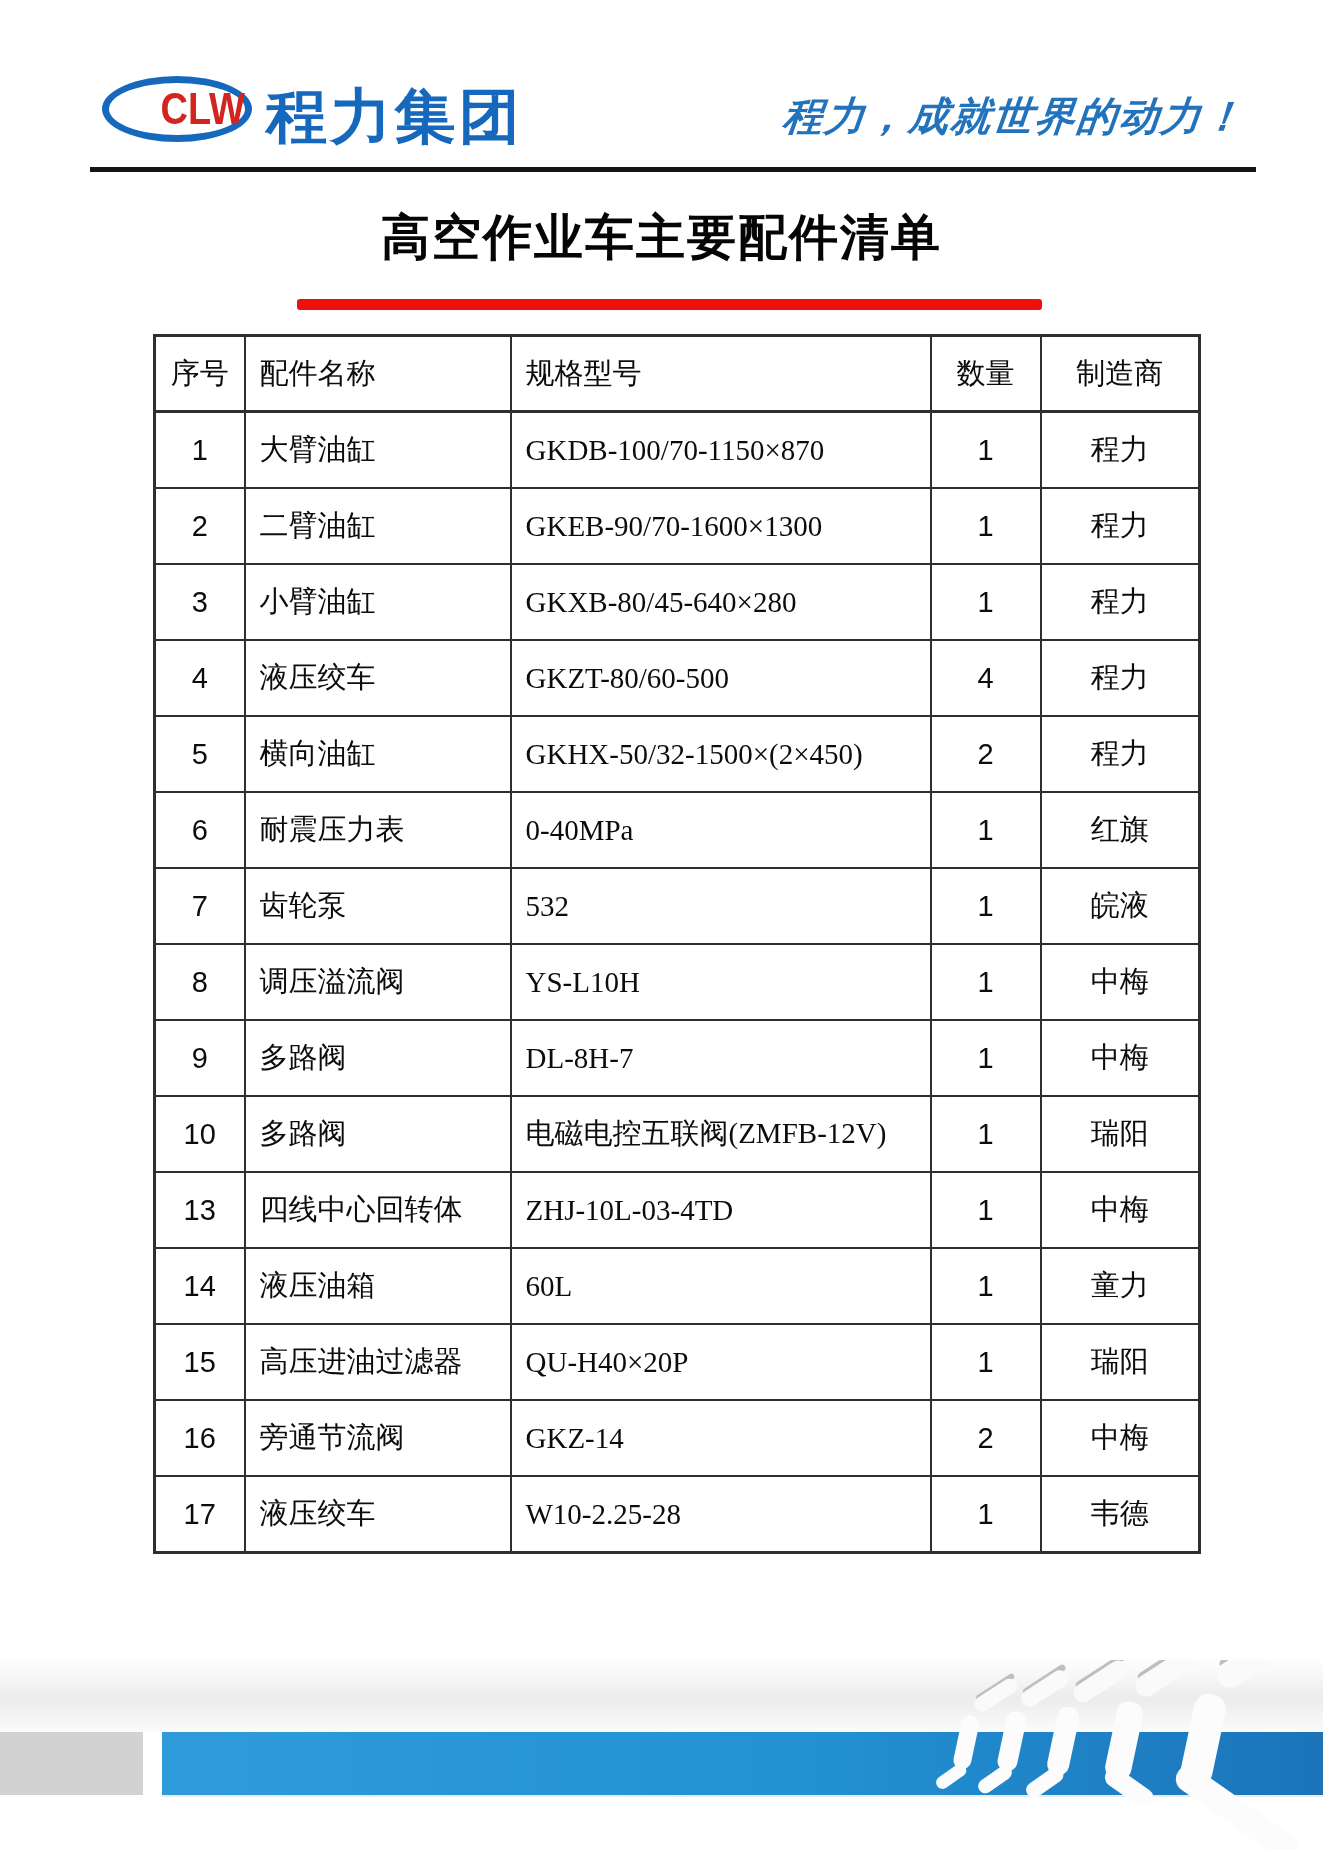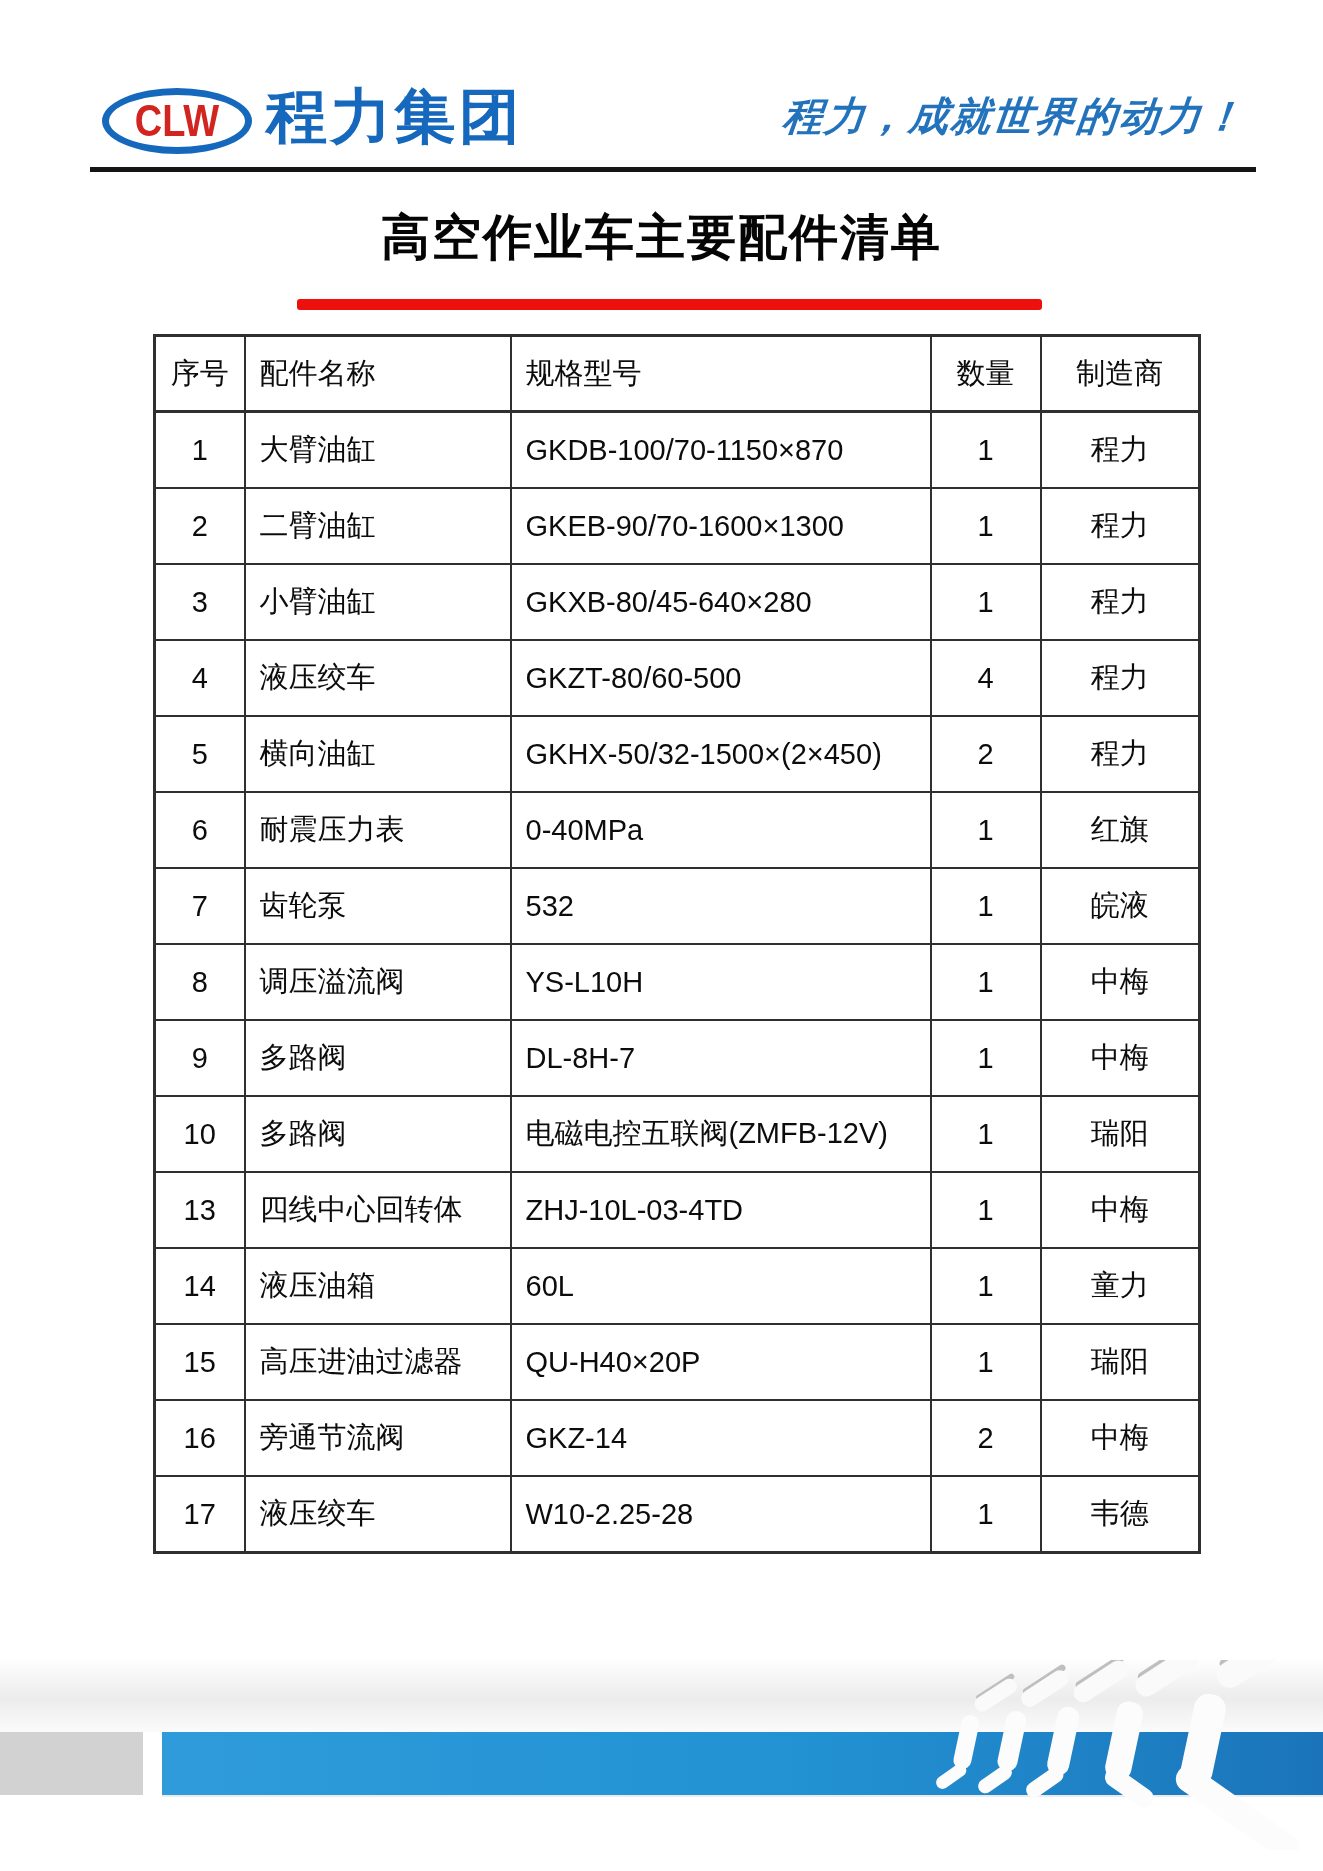--- a/index.html
+++ b/index.html
@@ -3,23 +3,23 @@
 <meta charset="utf-8">
 <style>
   html,body{margin:0;padding:0;background:#888;}
   .page{
     position:relative;width:1323px;height:1871px;background:#ffffff;
     margin:0 auto;overflow:hidden;
     font-family:"Liberation Sans", sans-serif;color:#111;
   }
   
   .logo-ellipse{
-    position:absolute;left:102px;top:88px;width:136px;height:52px;
+    position:absolute;left:102px;top:76px;width:136px;height:52px;
     border:7px solid #1568BC;border-radius:50%;
-    display:flex;align-items:center;justify-content:center;background:#fff;
+    display:flex;align-items:center;justify-content:flex-end;background:#fff;
   }
   .logo-ellipse span{
     font-size:38px;font-weight:800;color:#D2251F;letter-spacing:0px;
     transform:scaleY(1.15);
   }
   .company-name{
     position:absolute;left:266px;top:82px;height:70px;line-height:70px;
     font-size:60px;font-weight:800;color:#1568BC;letter-spacing:3px;
     transform:scaleX(1.02);transform-origin:left;
   }
@@ -51,21 +51,21 @@
     font-weight:400;background:#fff;
   }
   table.parts{border:3px solid #2F2F2F;}
   table.parts thead th{height:71px;border-bottom:3px solid #2F2F2F;}
   table.parts tbody td{height:72px;}
   .col-no   {width:90px;}
   .col-name {width:266px;}
   .col-spec {width:420px;}
   .col-qty  {width:110px;}
   .col-maker{width:159px;}
-  .al{text-align:left;padding-left:14px;}
+  .al{text-align:left;padding-left:14px;font-family:Liberation Serif, serif;}
   .ac{text-align:center;}
   
   .footer-shade{
     position:absolute;left:0;top:1658px;width:1323px;height:74px;
     background:linear-gradient(180deg,#ffffff 0%,#ececec 55%,#fbfbfb 100%);
   }
   .footer-gray-block{
     position:absolute;left:0;top:1732px;width:143px;height:63px;background:#D2D2D2;
   }
   .footer-band{

